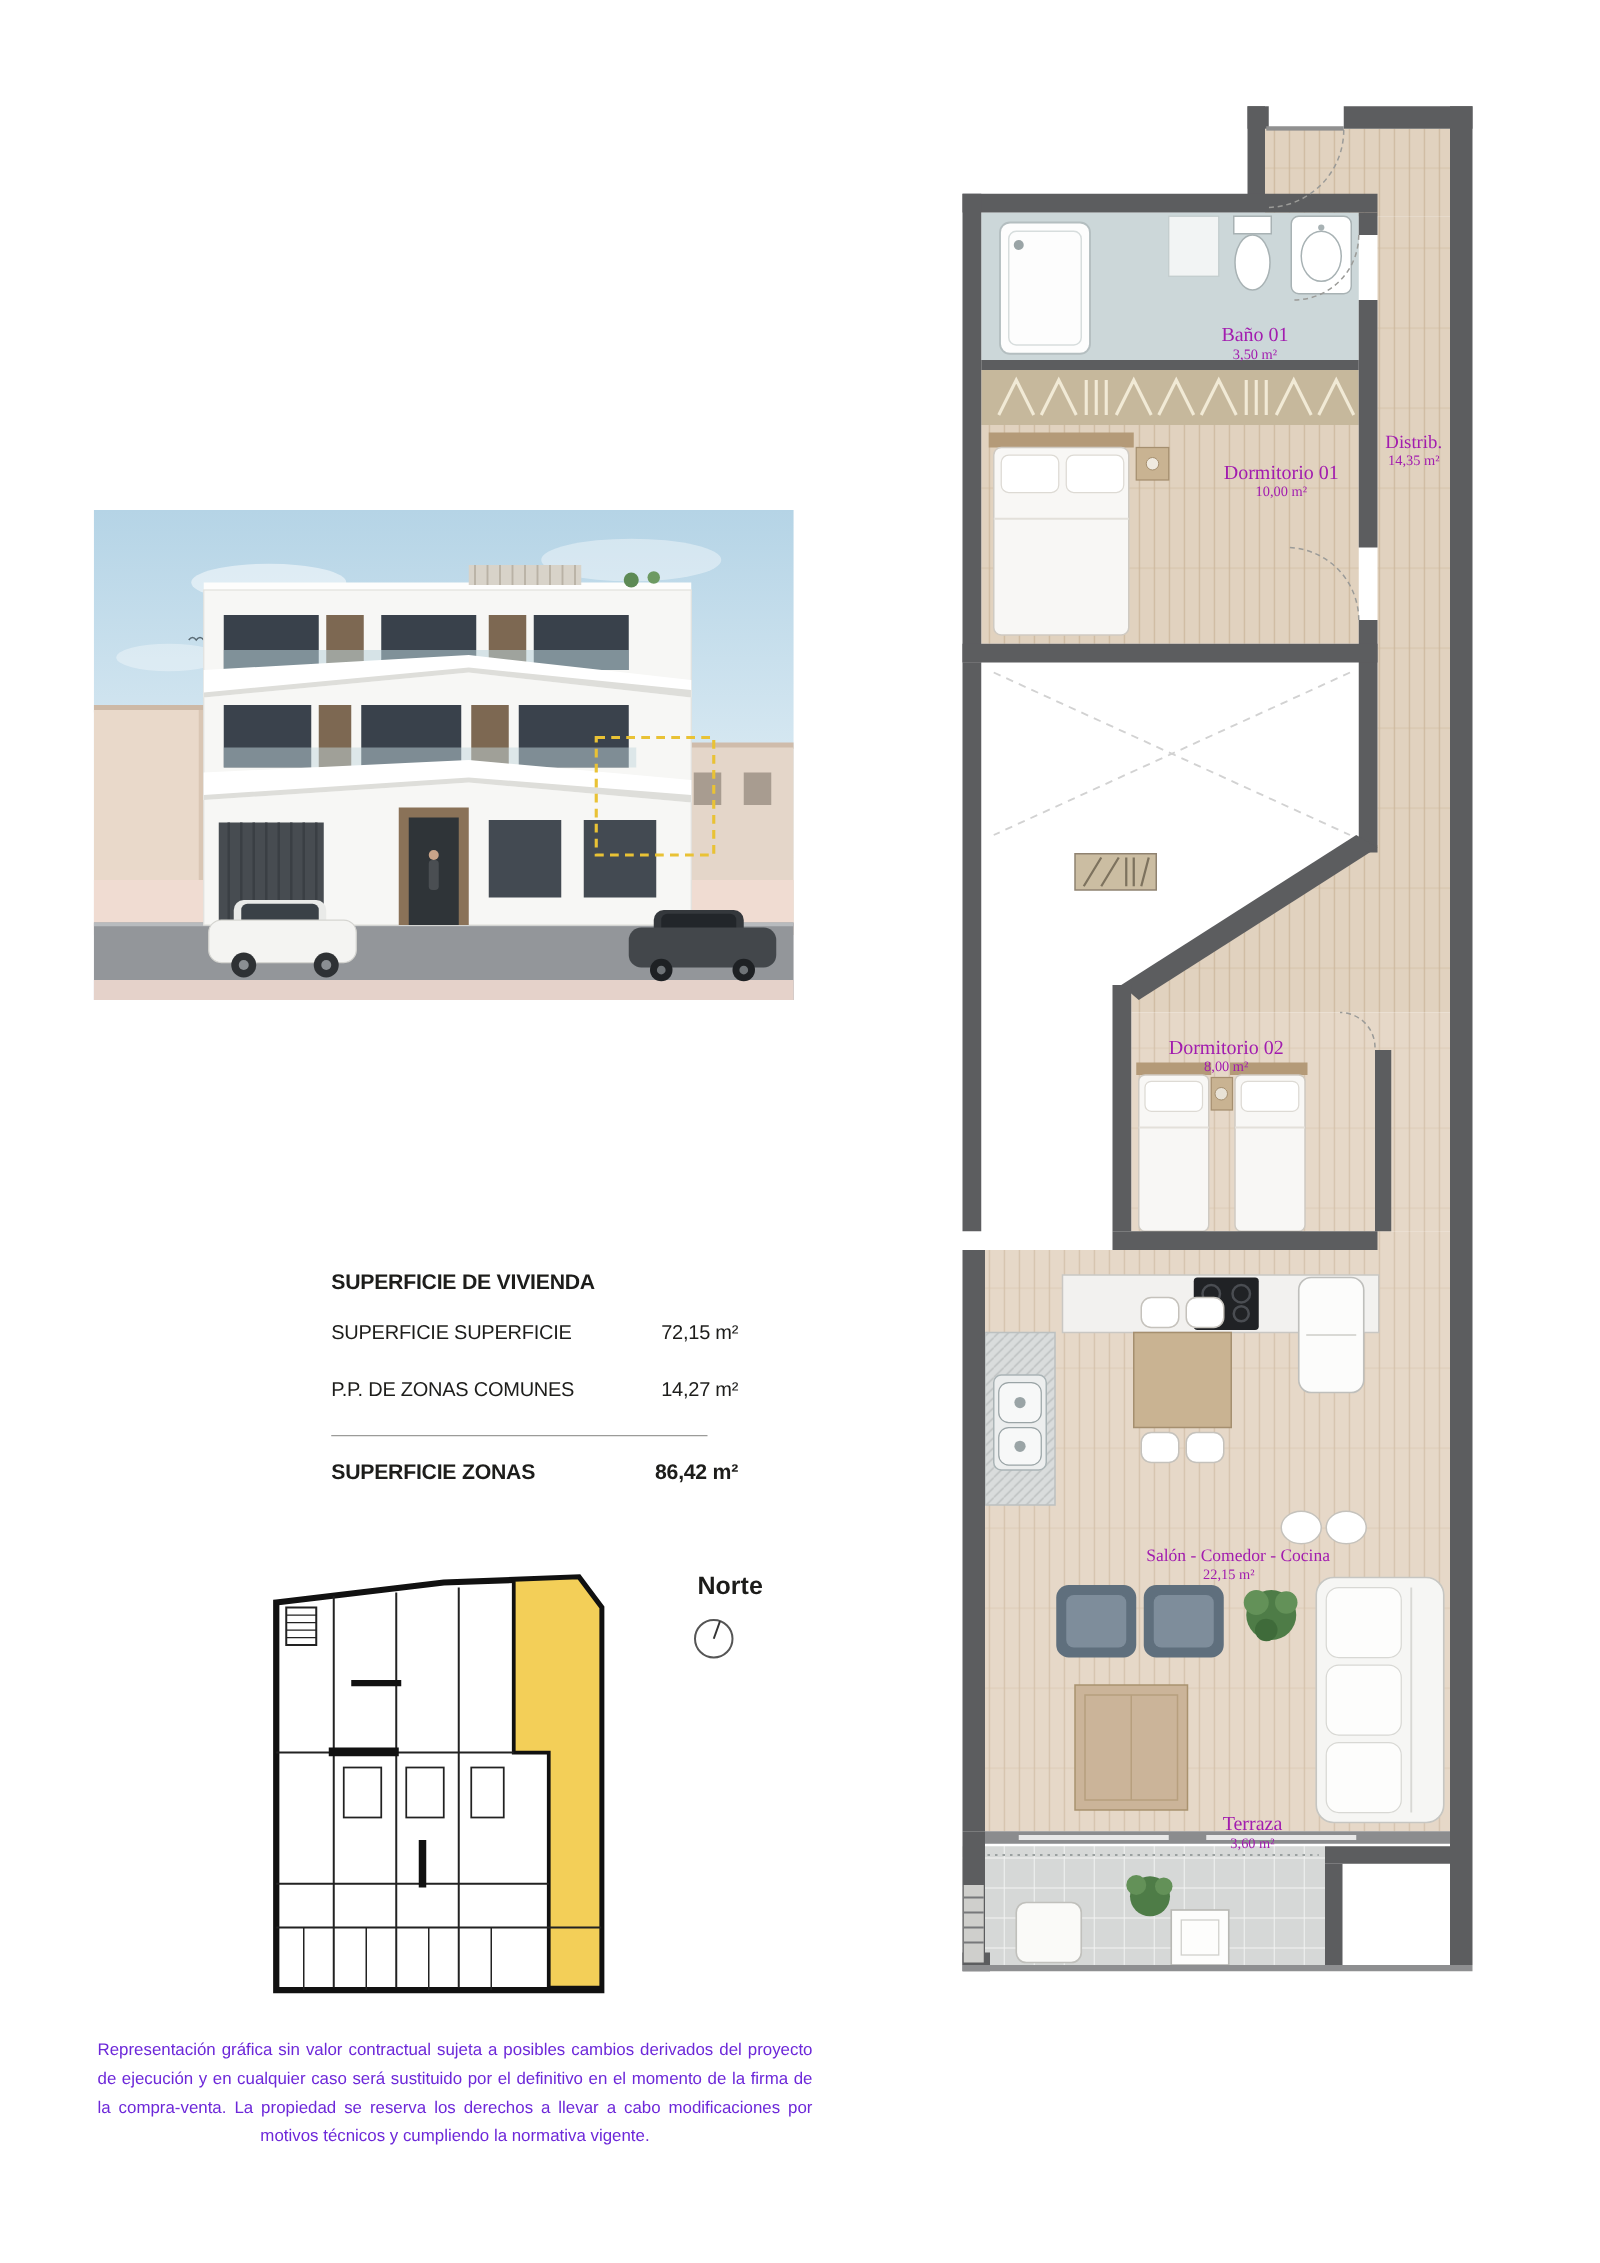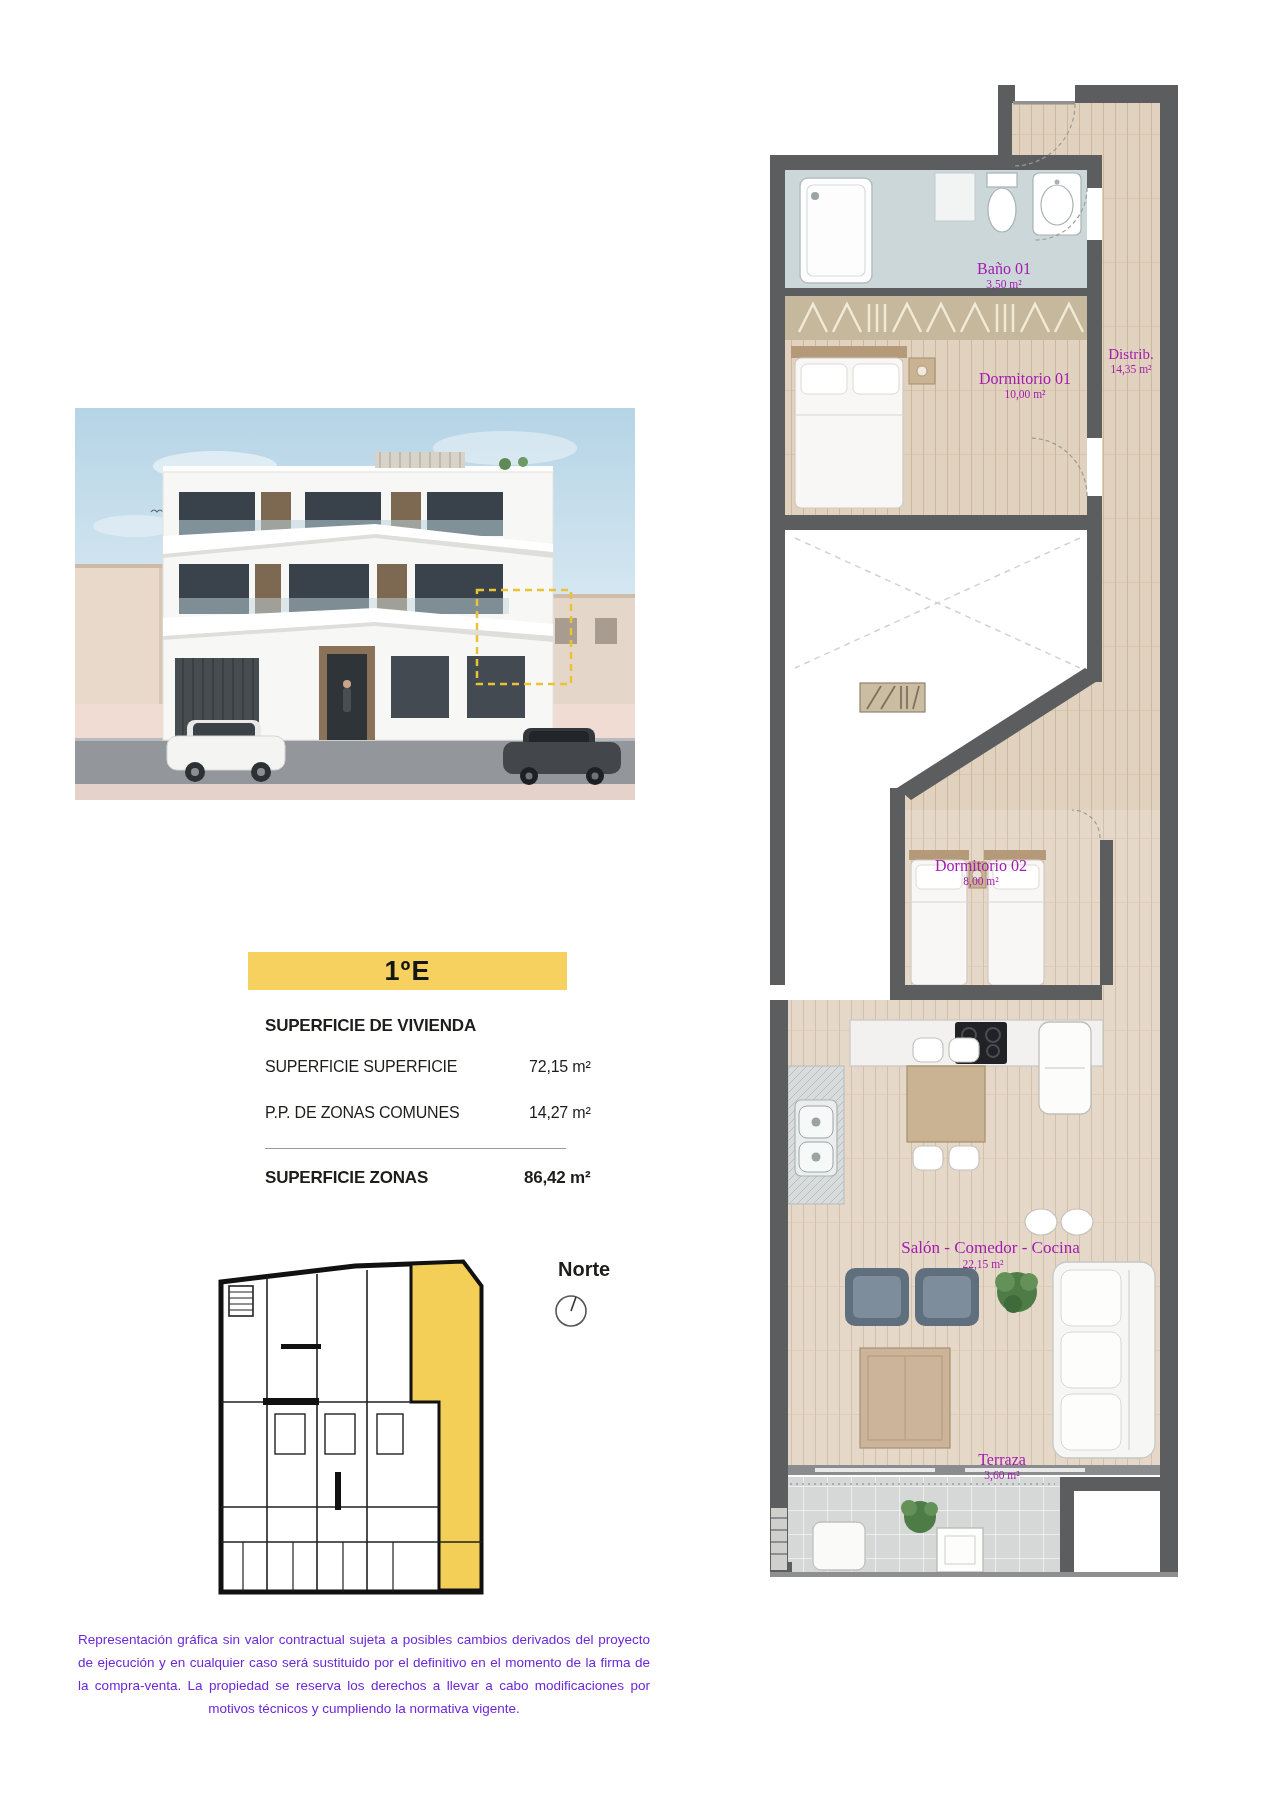--- a/index.html
+++ b/index.html
@@ -116,23 +116,20 @@
         <circle cx="454" cy="368" r="9" fill="#1e2124"></circle>
           <circle cx="454" cy="368" r="3.5" fill="#6e7377"></circle>
         <circle cx="520" cy="368" r="9" fill="#1e2124"></circle>
           <circle cx="520" cy="368" r="3.5" fill="#6e7377"></circle>
       </g>
 
       <rect x="402" y="182" width="94" height="94" fill="none" stroke="#e9c235" stroke-width="2.5" stroke-dasharray="7,5"></rect>
     </svg>
   </div>
 
-  <div class="abs banner">
-    <span>1ºE</span>
-  </div>
 
   <div class="abs surface">
     <div class="hd">SUPERFICIE DE VIVIENDA</div>
     <div class="srow" style="top:42px;">
       <span class="lb">SUPERFICIE SUPERFICIE</span>
       <span class="vl">72,15 m²</span>
     </div>
     <div class="srow" style="top:88px;">
       <span class="lb">P.P. DE ZONAS COMUNES</span>
       <span class="vl">14,27 m²</span>
@@ -377,26 +374,26 @@
       <div class="room-area">3,50 m²</div>
     </div>
     <div class="room-label" style="left:270px;top:300px;">
       <div class="room-name">Dormitorio 01</div>
       <div class="room-area">10,00 m²</div>
     </div>
     <div class="room-label" style="left:376px;top:276px;">
       <div class="room-name" style="font-size:15px;">Distrib.</div>
       <div class="room-area">14,35 m²</div>
     </div>
-    <div class="room-label" style="left:226px;top:760px;margin-top:27px;">
+    <div class="room-label" style="left:226px;top:760px;">
       <div class="room-name">Dormitorio 02</div>
       <div class="room-area">8,00 m²</div>
     </div>
     <div class="room-label" style="left:228px;top:1168px;">
-      <div class="room-name" style="font-size:17px;margin-left:15px;">Salón - Comedor - Cocina</div>
+      <div class="room-name" style="font-size:14px;margin-left:15px;">Salón - Comedor - Cocina</div>
       <div class="room-area">22,15 m²</div>
     </div>
     <div class="room-label" style="left:247px;top:1381px;">
       <div class="room-name">Terraza</div>
       <div class="room-area">3,60 m²</div>
     </div>
   </div>
 
   <div class="abs disclaimer">Representación gráfica sin valor contractual sujeta a posibles cambios derivados del proyecto de ejecución y en cualquier caso será sustituido por el definitivo en el momento de la firma de la compra-venta. La propiedad se reserva los derechos a llevar a cabo modificaciones por motivos técnicos y cumpliendo la normativa vigente.</div>
 

